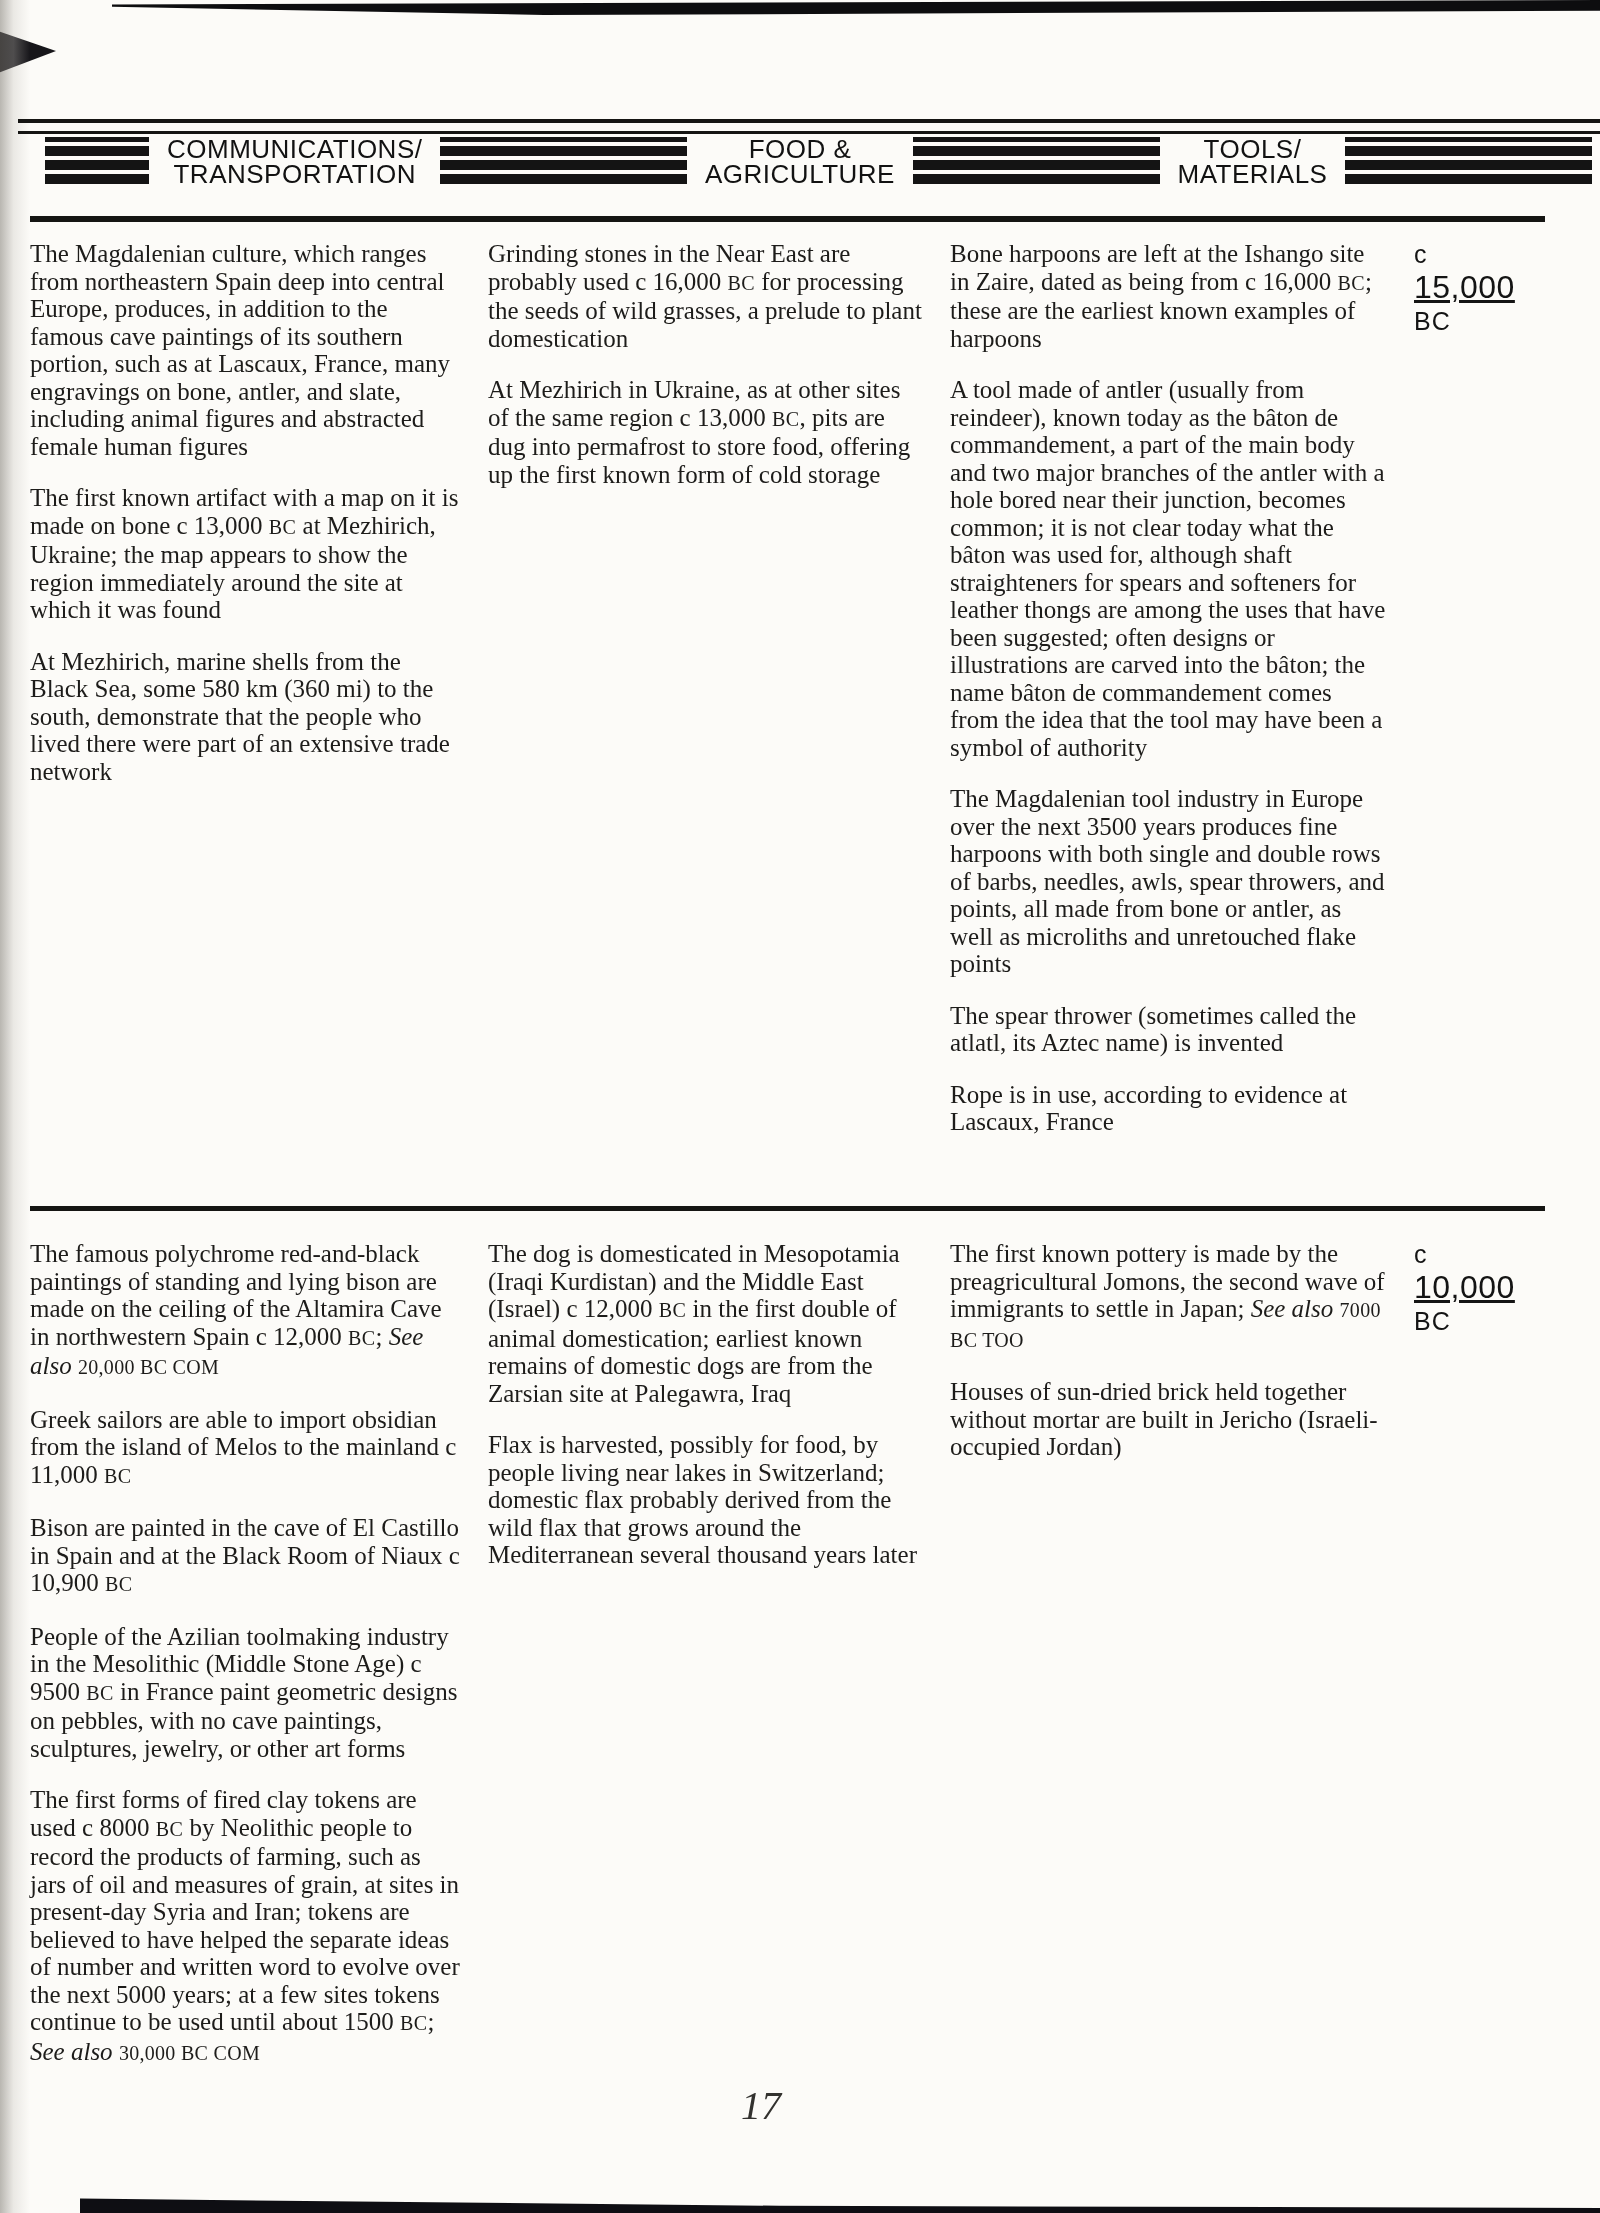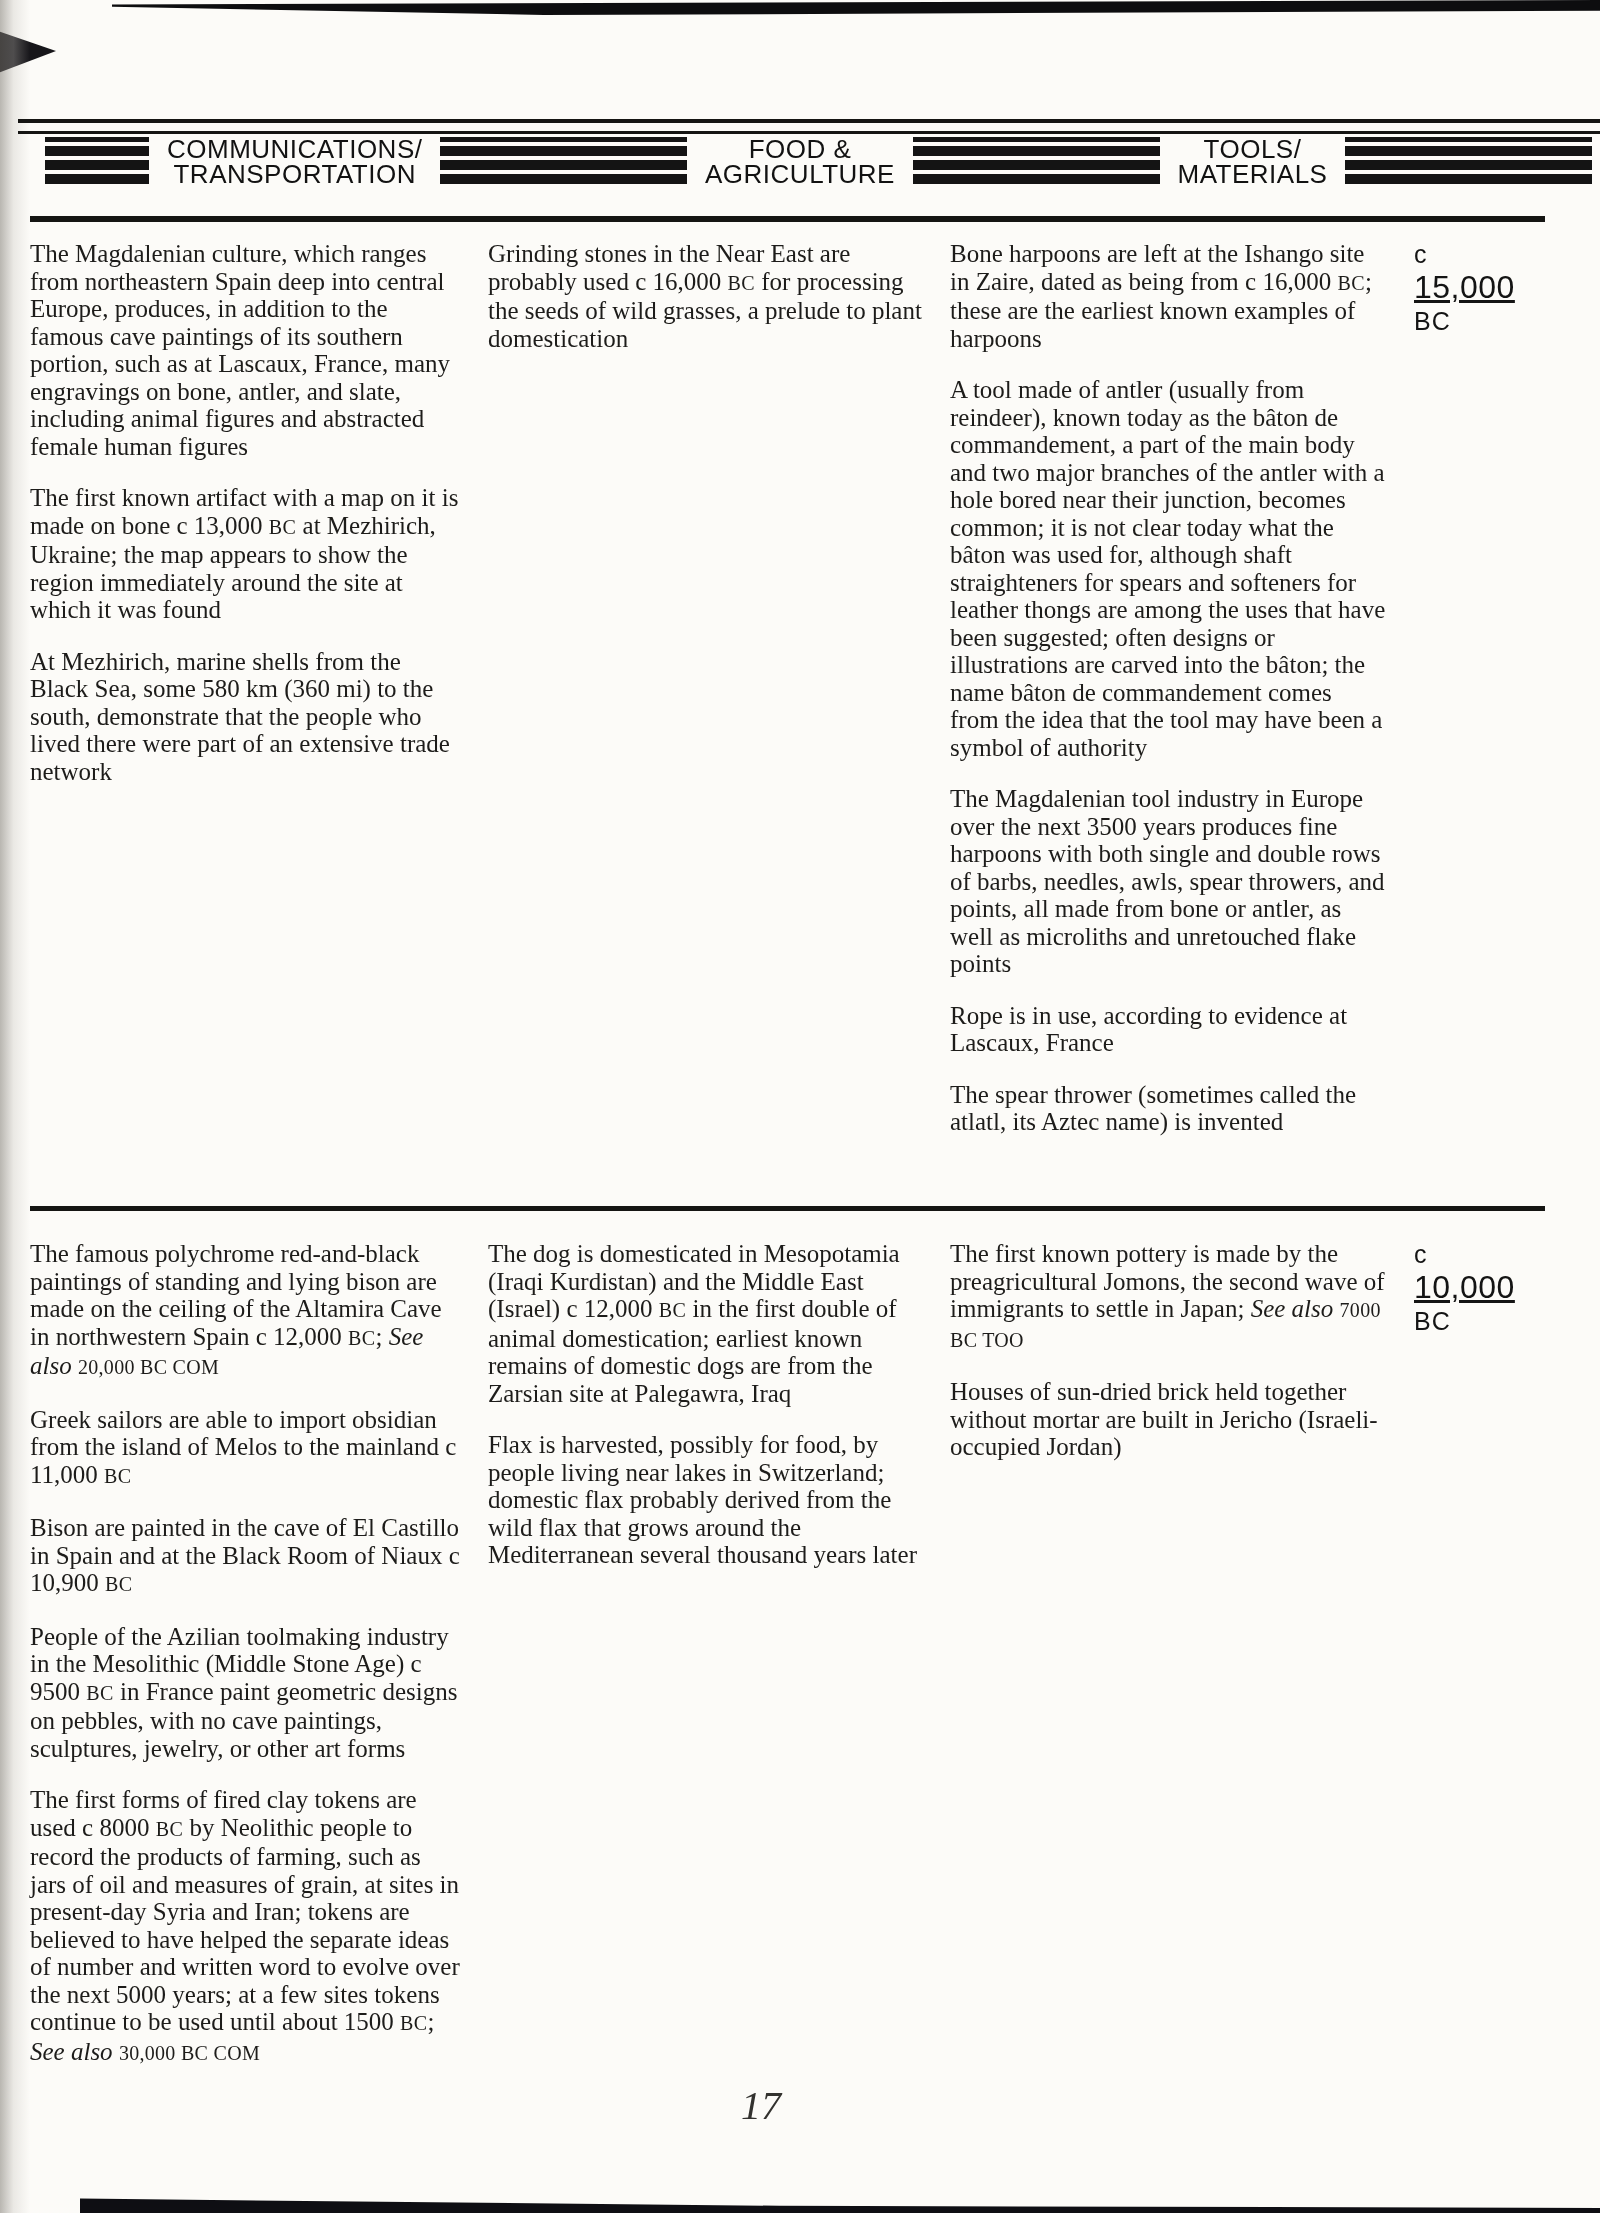--- a/index.html
+++ b/index.html
@@ -131,27 +131,28 @@
   <div class="rule rule-thick"></div>
 
   <div class="section section-1">
     <div class="col">
         <p class="para"><span>The Magdalenian culture, which ranges from northeastern Spain deep into central Europe, produces, in addition to the famous cave paintings of its southern portion, such as at Lascaux, France, many engravings on bone, antler, and slate, including animal figures and abstracted female human figures</span></p>
         <p class="para"><span>The first known artifact with a map on it is made on bone c 13,000 </span><span class="seg-sc">BC</span><span> at Mezhirich, Ukraine; the map appears to show the region immediately around the site at which it was found</span></p>
         <p class="para"><span>At Mezhirich, marine shells from the Black Sea, some 580 km (360 mi) to the south, demonstrate that the people who lived there were part of an extensive trade network</span></p>
       </div>
     <div class="col">
         <p class="para"><span>Grinding stones in the Near East are probably used c 16,000 </span><span class="seg-sc">BC</span><span> for processing the seeds of wild grasses, a prelude to plant domestication</span></p>
+        <p class="para"><span>At Mezhirich in Ukraine, as at other sites of the same region c 13,000 </span><span class="seg-sc">BC</span><span>, pits are dug into permafrost to store food, offering up the first known form of cold storage</span></p>
       </div>
     <div class="col">
         <p class="para"><span>Bone harpoons are left at the Ishango site in Zaire, dated as being from c 16,000 </span><span class="seg-sc">BC</span><span>; these are the earliest known examples of harpoons</span></p>
         <p class="para"><span>A tool made of antler (usually from reindeer), known today as the bâton de commandement, a part of the main body and two major branches of the antler with a hole bored near their junction, becomes common; it is not clear today what the bâton was used for, although shaft straighteners for spears and softeners for leather thongs are among the uses that have been suggested; often designs or illustrations are carved into the bâton; the name bâton de commandement comes from the idea that the tool may have been a symbol of authority</span></p>
         <p class="para"><span>The Magdalenian tool industry in Europe over the next 3500 years produces fine harpoons with both single and double rows of barbs, needles, awls, spear throwers, and points, all made from bone or antler, as well as microliths and unretouched flake points</span></p>
+        <p class="para"><span>The spear thrower (sometimes called the atlatl, its Aztec name) is invented</span></p>
         <p class="para"><span>Rope is in use, according to evidence at Lascaux, France</span></p>
-        <p class="para"><span>The spear thrower (sometimes called the atlatl, its Aztec name) is invented</span></p>
       </div>
     <div class="era">
       <div class="era-c">c</div>
       <div class="era-year">15,000</div>
       <div class="era-bc">BC</div>
     </div>
   </div>
 
   <div class="rule section-divider"></div>
 

